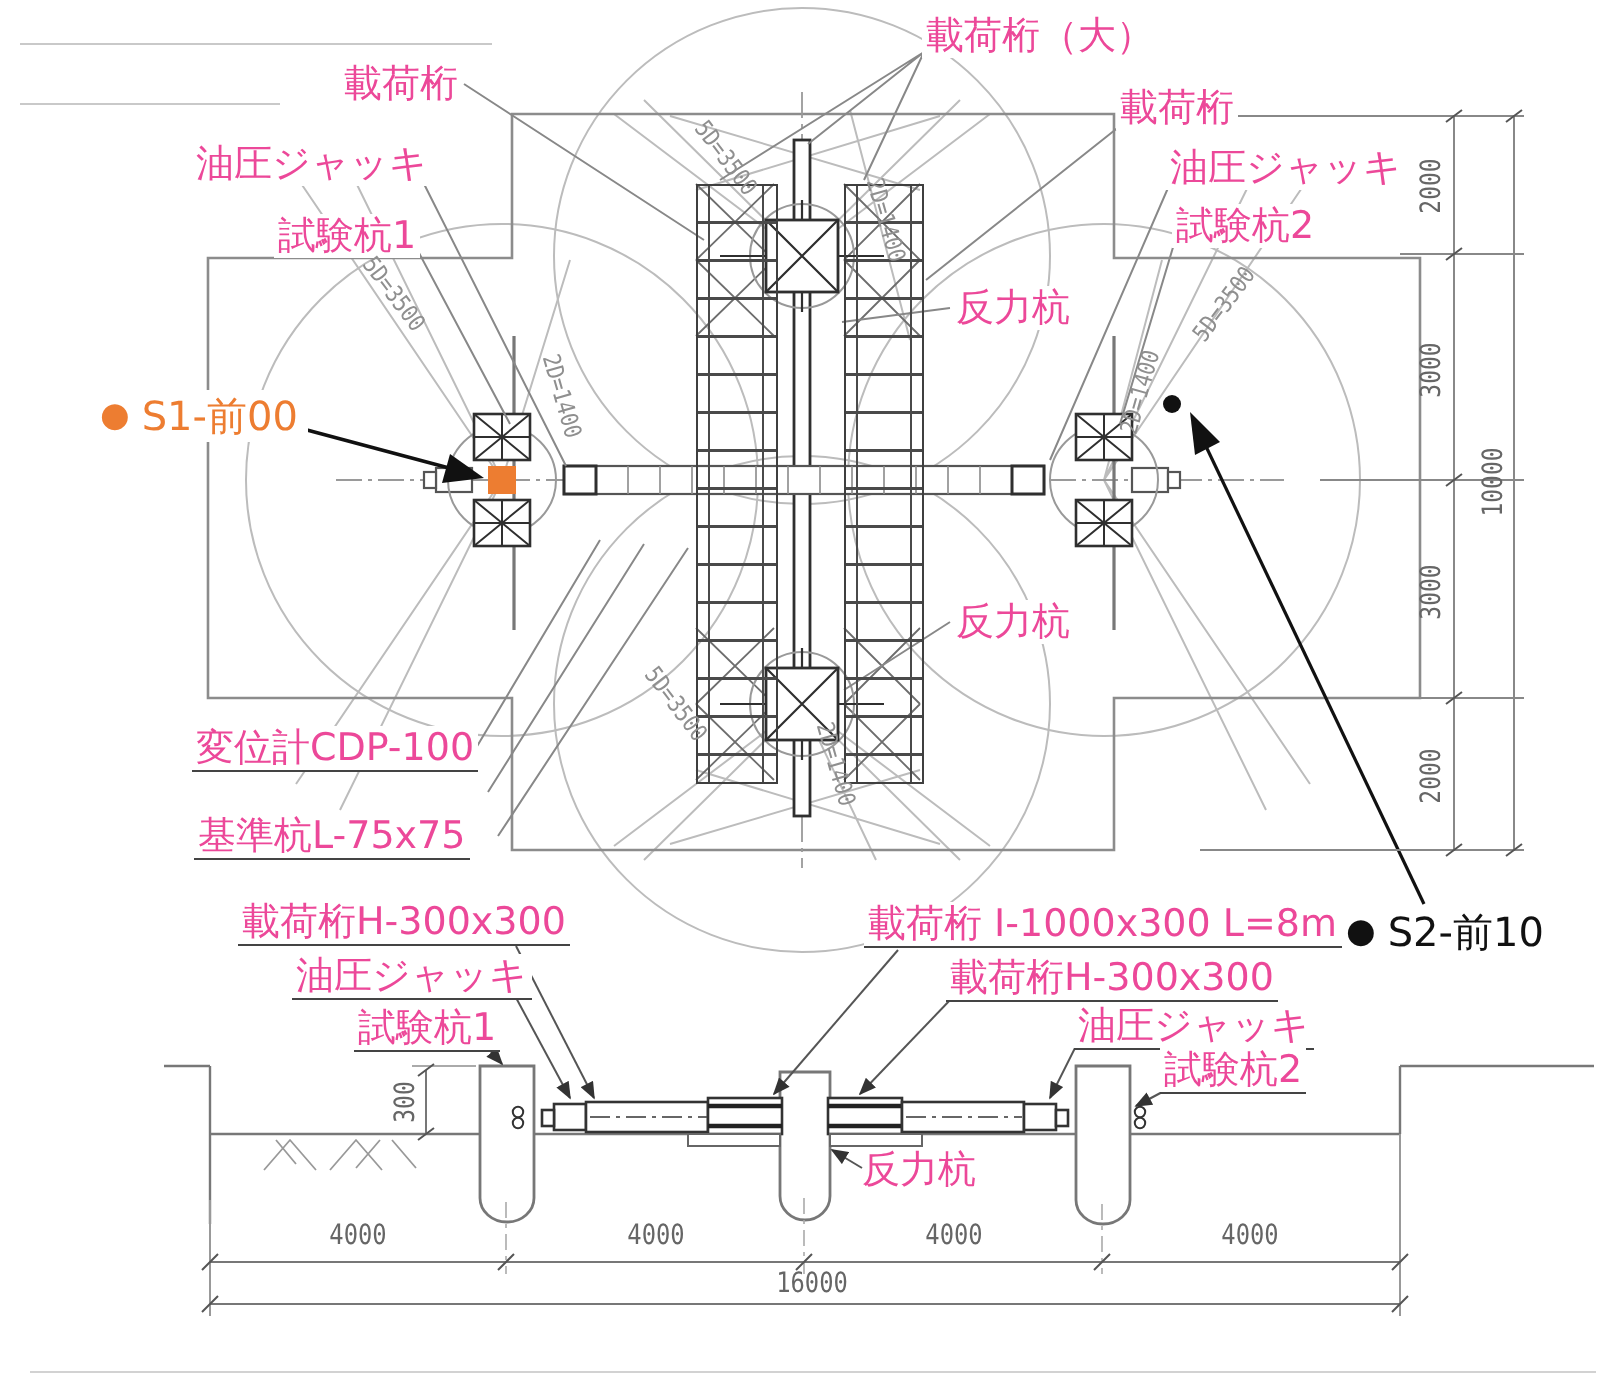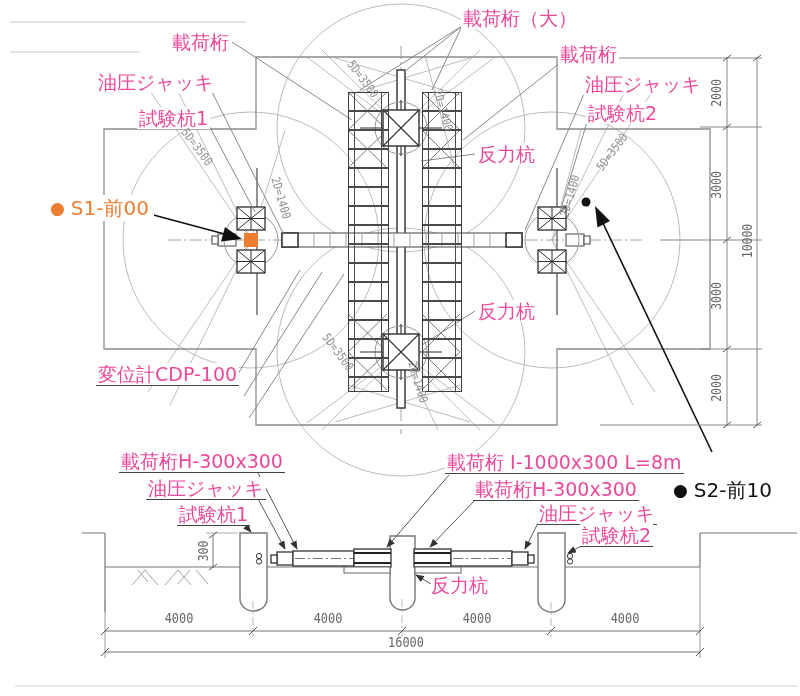--- a/index.html
+++ b/index.html
@@ -208,49 +208,50 @@
 <div class="lbl" style="left:170px;top:31px;">載荷桁</div>
 <div class="lbl" style="left:96px;top:71px;">油圧ジャッキ</div>
 <div class="lbl" style="left:137px;top:107px;">試験杭1</div>
 <div class="lbl" style="left:461px;top:7px;">載荷桁（大）</div>
 <div class="lbl" style="left:558px;top:43px;">載荷桁</div>
 <div class="lbl" style="left:583px;top:73px;">油圧ジャッキ</div>
 <div class="lbl" style="left:586px;top:102px;">試験杭2</div>
 <div class="lbl" style="left:476px;top:143px;">反力杭</div>
 <div class="lbl" style="left:476px;top:300px;">反力杭</div>
 <div class="lbl u" style="left:96px;top:363px;text-align:center;">変位計CDP-100</div>
+<div class="lbl u" style="left:97px;top:407px;">基準杭L-75x75</div>
 
 <div class="cdim" style="left:197px;top:147px;transform:translate(-50%,-50%) rotate(53deg) scaleX(0.85);">5D=3500</div>
 <div class="cdim" style="left:363px;top:79px;transform:translate(-50%,-50%) rotate(53deg) scaleX(0.85);">5D=3500</div>
 <div class="cdim" style="left:612px;top:152px;transform:translate(-50%,-50%) rotate(-53deg) scaleX(0.85);">5D=3500</div>
 <div class="cdim" style="left:338px;top:352px;transform:translate(-50%,-50%) rotate(53deg) scaleX(0.85);">5D=3500</div>
 <div class="cdim" style="left:281px;top:198px;transform:translate(-50%,-50%) rotate(74deg) scaleX(0.85);">2D=1400</div>
 <div class="cdim" style="left:443px;top:110px;transform:translate(-50%,-50%) rotate(74deg) scaleX(0.85);">2D=1400</div>
 <div class="cdim" style="left:570px;top:196px;transform:translate(-50%,-50%) rotate(-74deg) scaleX(0.85);">2D=1400</div>
 <div class="cdim" style="left:418px;top:382px;transform:translate(-50%,-50%) rotate(74deg) scaleX(0.85);">2D=1400</div>
 
 <div class="dim" style="left:716px;top:93px;transform:translate(-50%,-50%) rotate(-90deg) scaleX(0.82);">2000</div>
 <div class="dim" style="left:716px;top:185px;transform:translate(-50%,-50%) rotate(-90deg) scaleX(0.82);">3000</div>
 <div class="dim" style="left:716px;top:296px;transform:translate(-50%,-50%) rotate(-90deg) scaleX(0.82);">3000</div>
 <div class="dim" style="left:716px;top:388px;transform:translate(-50%,-50%) rotate(-90deg) scaleX(0.82);">2000</div>
 <div class="dim" style="left:747px;top:241px;transform:translate(-50%,-50%) rotate(-90deg) scaleX(0.82);">10000</div>
 
 <div class="anno" style="left:45px;top:195px;">
   <span class="blt s1c">●</span>
   <span class="s1c">S1-前00</span>
 </div>
-<div class="anno" style="left:668px;top:453px;margin-top:24px;">
+<div class="anno" style="left:668px;top:453px;">
   <span class="blt s2c">●</span>
   <span class="s2c">S2-前10</span>
 </div>
 
 <div class="lbl u" style="left:119px;top:450px;">載荷桁H-300x300</div>
 <div class="lbl u" style="left:146px;top:477px;">油圧ジャッキ</div>
 <div class="lbl u" style="left:177px;top:503px;">試験杭1</div>
-<div class="lbl u" style="left:445px;top:451px;">載荷桁 I-1000x300 L=8m</div>
+<div class="lbl u" style="left:432px;top:451px;">載荷桁 I-1000x300 L=8m</div>
 <div class="lbl u" style="left:473px;top:478px;">載荷桁H-300x300</div>
 <div class="lbl u" style="left:537px;top:502px;">油圧ジャッキ</div>
 <div class="lbl u" style="left:580px;top:524px;">試験杭2</div>
 <div class="lbl" style="left:429px;top:574px;background:transparent;">反力杭</div>
 
 <div class="dim" style="left:203px;top:551px;transform:translate(-50%,-50%) rotate(-90deg) scaleX(0.82);">300</div>
 <div class="dim" style="left:179px;top:618px;transform:translate(-50%,-50%) scaleX(0.85);">4000</div>
 <div class="dim" style="left:328px;top:618px;transform:translate(-50%,-50%) scaleX(0.85);">4000</div>
 <div class="dim" style="left:477px;top:618px;transform:translate(-50%,-50%) scaleX(0.85);">4000</div>
 <div class="dim" style="left:625px;top:618px;transform:translate(-50%,-50%) scaleX(0.85);">4000</div>

